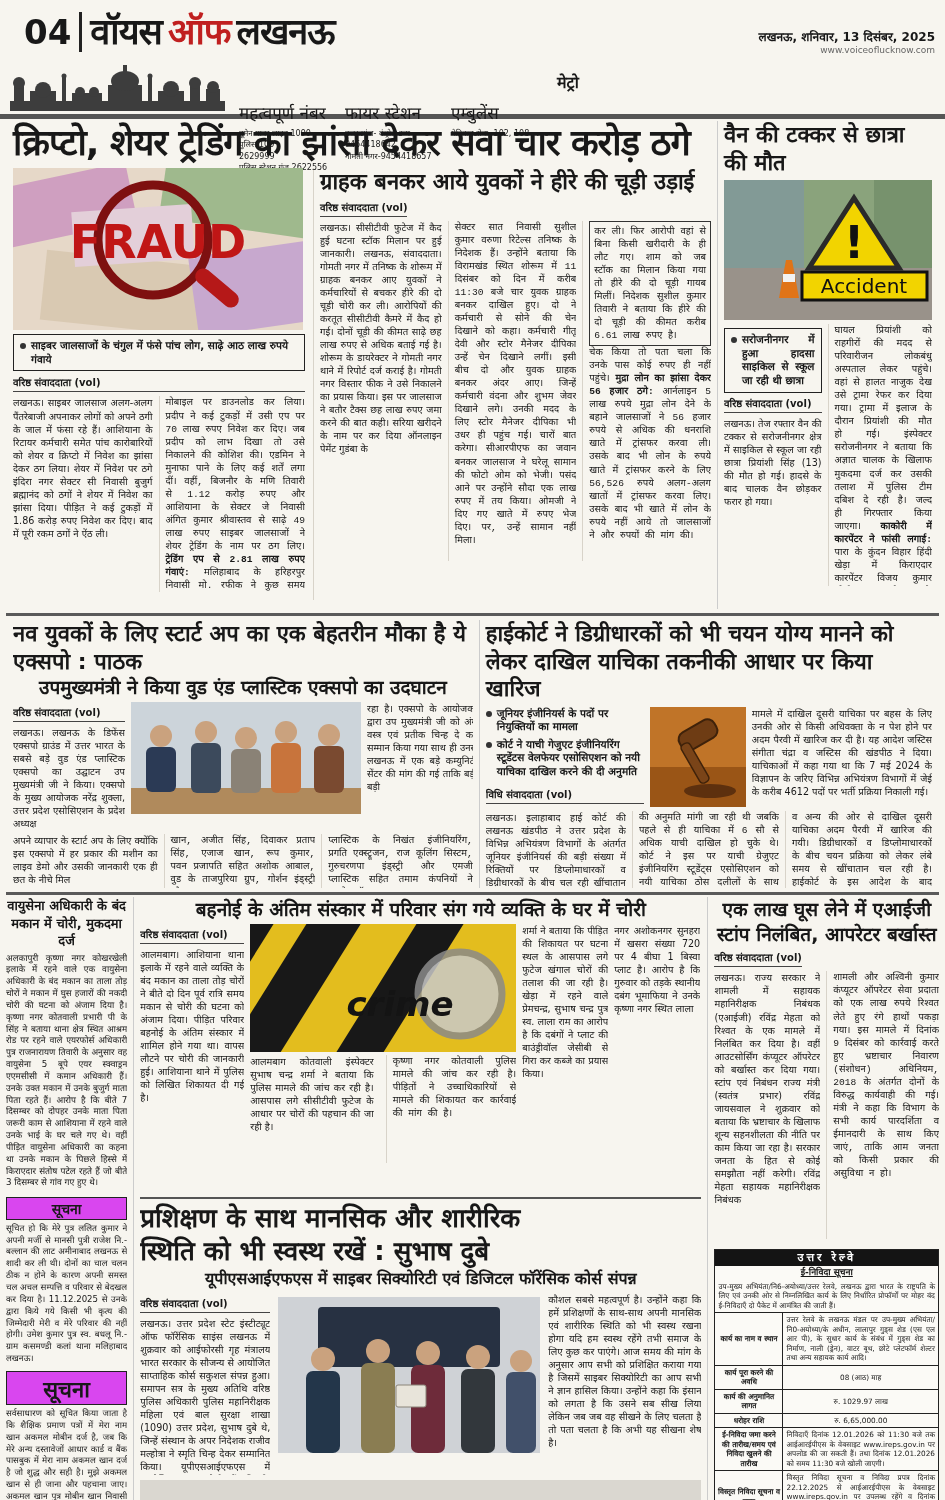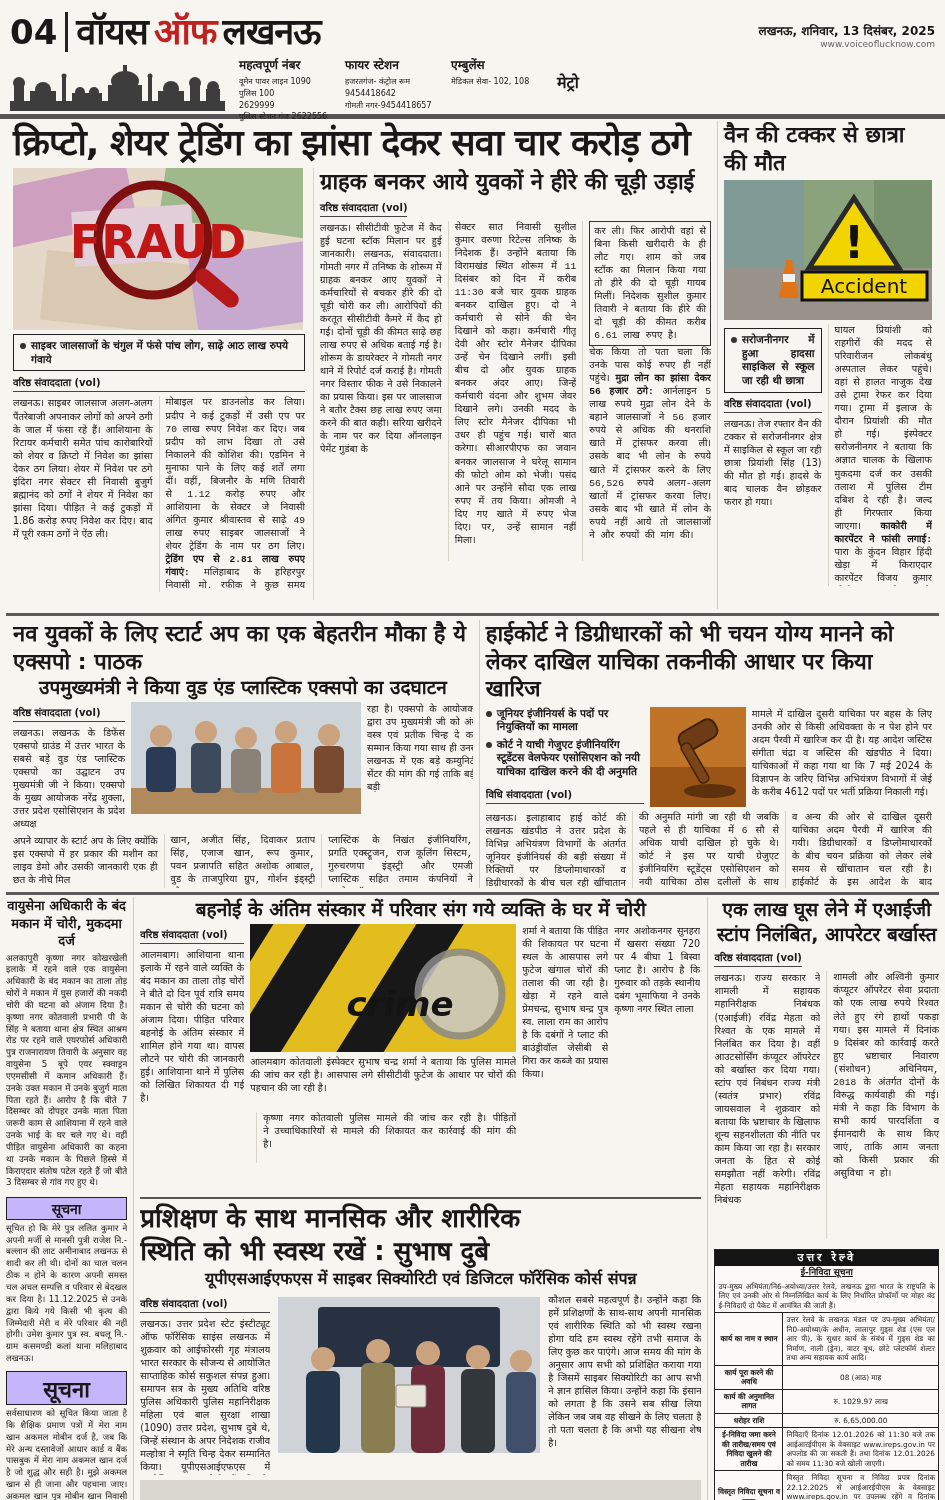--- a/index.html
+++ b/index.html
@@ -1,32 +1,32 @@
 <!DOCTYPE html>
 <html><head>
 <meta charset="utf-8">
 <style>
   * { box-sizing: border-box; margin: 0; padding: 0; }
   body { background:#888; }
   .page { position:relative; width:945px; height:1500px; margin:0 auto; background:#f7f5ef;
           font-family:"DejaVu Sans","Liberation Sans",sans-serif; color:#181818; overflow:hidden; }
   
   .masthead { padding:6px 10px 0 10px; height:112px; position:relative; }
-  .mast-row1 { display:flex; justify-content:space-between; align-items:center; }
+  .mast-row1 { display:flex; justify-content:space-between; align-items:flex-end;margin-left:14px; }
   .brand { display:flex; align-items:baseline; gap:8px; }
   .pageno { font-size:34px; font-weight:800; padding-right:8px; border-right:3px solid #222; }
   .brand-title { font-size:36px; font-weight:800; letter-spacing:-1px; }
   .brand-title .mid { color:#c02020; padding:0 6px; }
   .date-block { text-align:right; padding-top:10px; }
   .date-line { font-size:12px; font-weight:700; }
   .site-url { font-size:9px; color:#666; }
   .mast-row2 { display:flex; gap:14px; align-items:flex-start; margin-top:2px; }
   .skyline { flex:none; }
   .dir-col { font-size:8px; line-height:1.45; width:92px; }
-  .dir-col .dh { font-size:12px; font-weight:700; margin-bottom:2px; }
+  .dir-col .dh { font-size:17px; font-weight:400; margin-bottom:2px;margin-top:44px; }
   .metro { font-size:16px; font-weight:800; margin-top:14px; }
   .mast-rule { height:5px; background:#555; margin:2px 0 0 0; }
   
   .band { padding:2px 13px; }
   .divider { height:3px; background:#5a5a5a; margin:2px 6px; }
   .hl-xl { font-size:36px; font-weight:800; line-height:1.2; letter-spacing:-1px; }
   .hl-lg { font-size:22px; font-weight:800; text-align:left; line-height:1.25; }
   .hl-md { font-size:19px; font-weight:800; text-align:center; line-height:1.3; }
   .hl-sm { font-size:13px; font-weight:800; text-align:center; line-height:1.35; }
   .byline { font-weight:700; font-size:10px; border-bottom:1.5px solid #444; padding-bottom:2px; margin:3px 0 4px 0; }
@@ -56,27 +56,27 @@
   .expo-row2 .col + .col { border-left:1px solid #d8d3c9; padding-left:6px; margin-left:0; }
   .court-row1 { display:flex; gap:6px; margin-top:4px; }
   .court-row2 { display:flex; margin-top:3px; height:84px; }
   
   .bottom-wrap { display:flex; height:608px; padding:0 6px; }
   .side-col { width:122px; overflow:hidden; }
   .bottom-main { width:572px; margin-left:6px; border-left:1px solid #ccc; padding-left:6px; overflow:hidden; }
   .bottom-right { width:233px; margin-left:6px; border-left:1px solid #ccc; padding-left:6px; overflow:hidden; }
   .side-col .body-text { font-size:8.7px; }
   .notice { margin-top:6px; }
-  .notice-head { border:1.5px solid #222; background:#c4b5fd; text-align:center; font-weight:800; font-size:14px; padding:1px 0; margin-bottom:3px; }
+  .notice-head { border:1.5px solid #222; background:#d946ef; text-align:center; font-weight:800; font-size:14px; padding:1px 0; margin-bottom:3px; }
   .notice-head.big { font-size:22px; }
   .notice-body { font-size:8.6px; line-height:1.38; text-align:justify; }
   .art-bahnoi { height:296px; overflow:hidden; }
   .bahnoi-row { display:flex; gap:6px; margin-top:2px; }
   .bahnoi-mid { width:266px; flex:none; }
-  .bahnoi-below { display:flex; gap:6px; margin-top:3px; height:108px;flex-direction:column; }
+  .bahnoi-below { display:flex; gap:6px; margin-top:3px; height:108px; }
   .art-training { height:306px; overflow:hidden; margin-top:4px; border-top:2px solid #555; padding-top:3px; }
   .train-row { display:flex; gap:8px; margin-top:3px; }
   .gray-strip { background:#dad7d0; height:22px; margin-top:5px; }
   .art-aig { height:348px; overflow:hidden; }
   
   .tender { border:1.5px solid #222; margin-top:4px; background:#fbfaf6; font-size:7.3px; line-height:1.3; }
   .tender-banner { background:#141414; color:#fff; text-align:center; font-weight:800; font-size:11px; letter-spacing:3px; padding:1px 0; }
   .tender-title { text-align:center; font-weight:800; text-decoration:underline; font-size:9px; padding:1px 0; }
   .tender-intro { padding:2px 3px; text-align:justify; border-bottom:1px solid #222; }
   .trow { display:flex; border-bottom:1px solid #222; }

